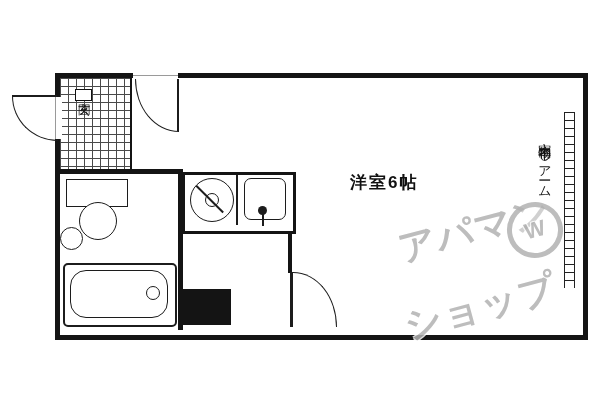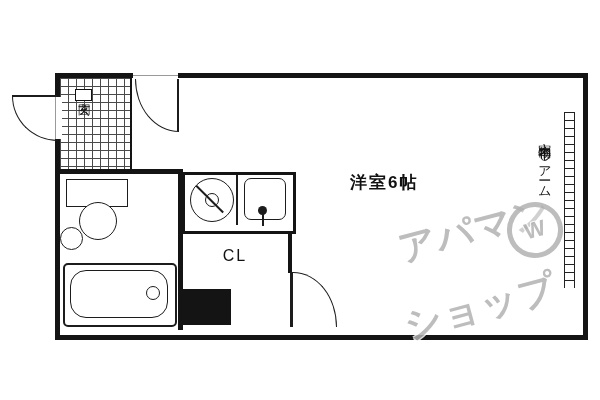--- a/index.html
+++ b/index.html
@@ -62,21 +62,20 @@
 
   <div class="fx" style="left:182px;top:172px;width:108px;height:56px;border-width:3px;border-color:var(--wall,#141414)"></div>
   <div class="fill" style="left:236px;top:175px;width:2px;height:50px"></div>
   <div class="fx" style="left:190px;top:178px;width:42px;height:42px;border-radius:50%"></div>
   <div class="fx" style="left:205px;top:193px;width:12px;height:12px;border-radius:50%"></div>
   <div class="fill" style="left:197px;top:185px;width:38px;height:1.5px;transform:rotate(45deg);transform-origin:left top"></div>
   <div class="fx" style="left:244px;top:178px;width:40px;height:40px;border-radius:7px"></div>
   <div class="fill" style="left:258px;top:206px;width:9px;height:9px;border-radius:50%"></div>
   <div class="fill" style="left:262px;top:214px;width:2px;height:12px"></div>
 
-  <div class="label" style="left:205px;top:247px;width:60px;text-align:center;font-size:16px;letter-spacing:2px">CL</div>
   <div class="fill" style="left:183px;top:289px;width:48px;height:36px;background:var(--wall,#141414)"></div>
 
   <div class="fill" style="left:290px;top:272px;width:2.5px;height:55px"></div>
   <div class="arc" style="left:293px;top:272px;width:43px;height:54px;border-top-width:1.5px;border-right-width:1.5px;border-top-right-radius:100%"></div>
 
   <div class="label" style="left:350px;top:174px;width:175px;text-align:left;font-size:17px;font-weight:600;letter-spacing:2px">洋室6帖</div>
 
   <div class="ladder"></div>
   <div class="label vtext" style="left:537px;top:132px;height:170px;font-size:13px;letter-spacing:2px">室内物干しアーム</div>
 

